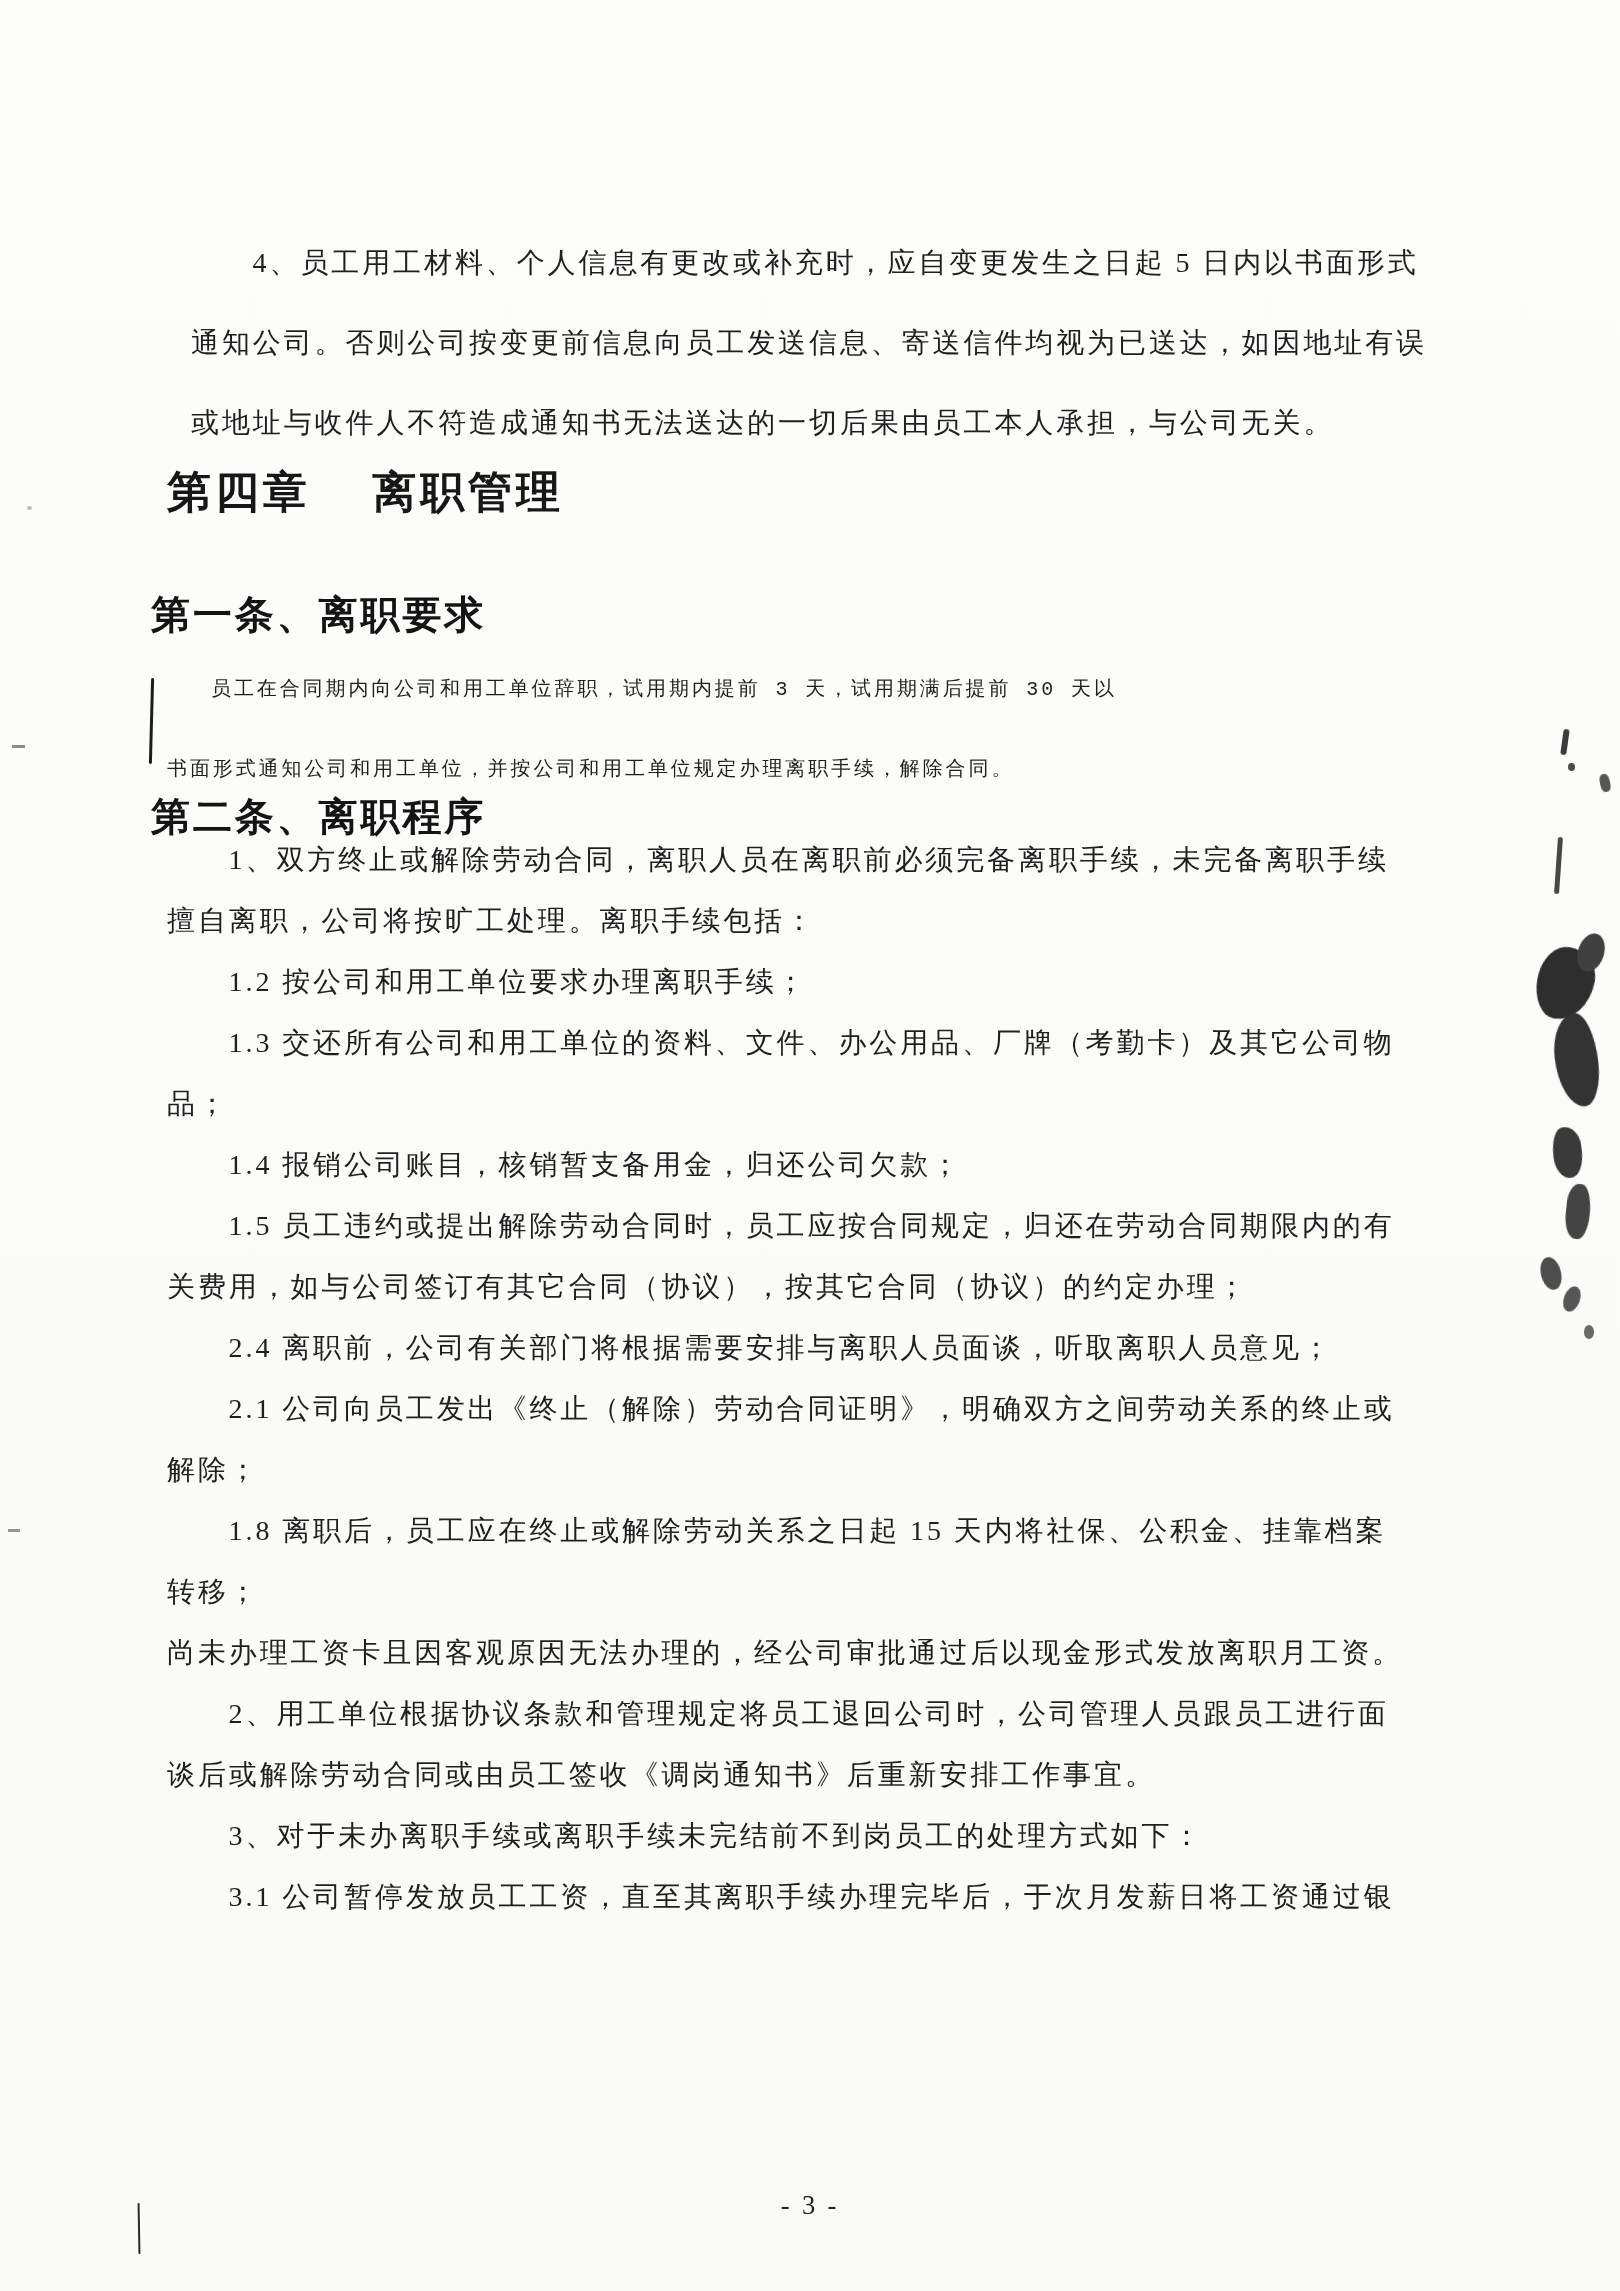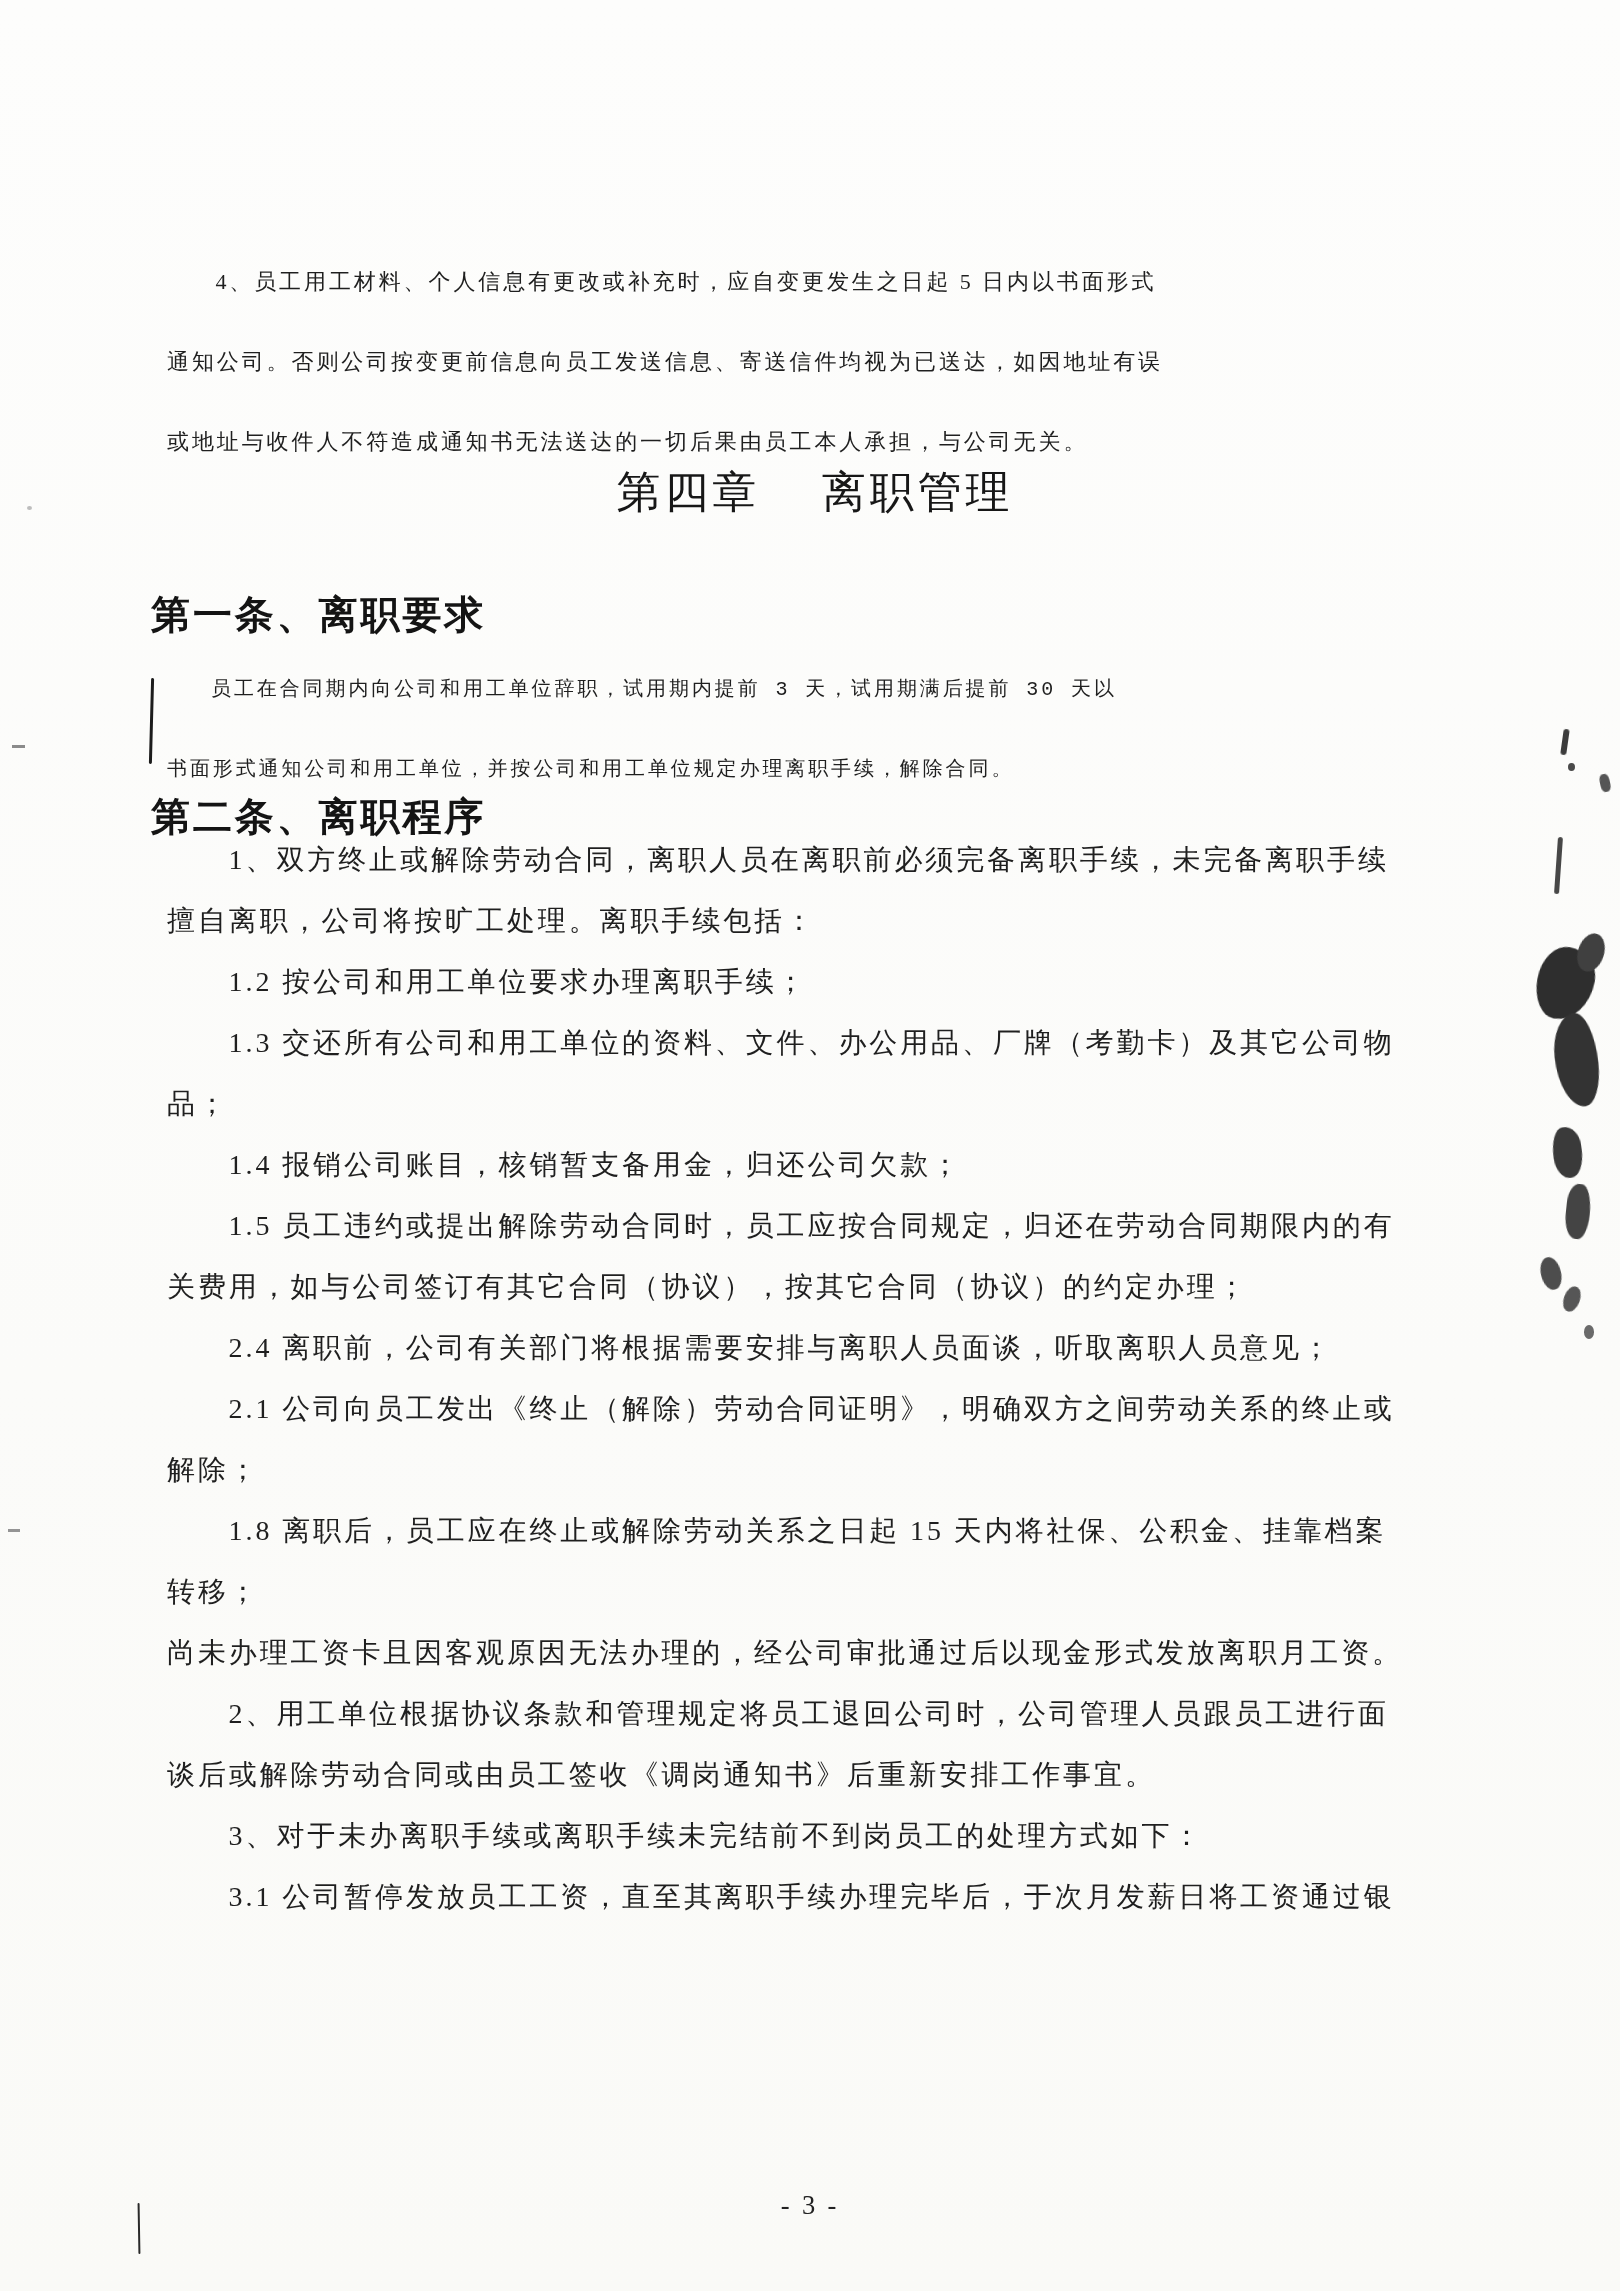--- a/index.html
+++ b/index.html
@@ -23,29 +23,30 @@
     width: 1296px;
   }
   .line {
     white-space: nowrap;
     letter-spacing: 2.9px;
   }
   .indent {
     text-indent: 2.2em;
   }
   .intro {
-    top: 242px;
-    font-size: 22px;
+    top: 223px;
+    font-size: 28px;
     line-height: 80px;
+    margin-left: 24px;
   }
   .chapter {
     top: 463px;
-    text-align: center;
+    text-align: left;
     font-size: 44px;
-    font-weight: normal;
+    font-weight: bold;
     letter-spacing: 3.9px;
     color: #171717;
   }
   .chapter .gap { display: inline-block; width: 1.4em; }
   .sec-heading {
     position: absolute;
     left: 151px;
     font-size: 39px;
     font-weight: bold;
     letter-spacing: 2.9px;

